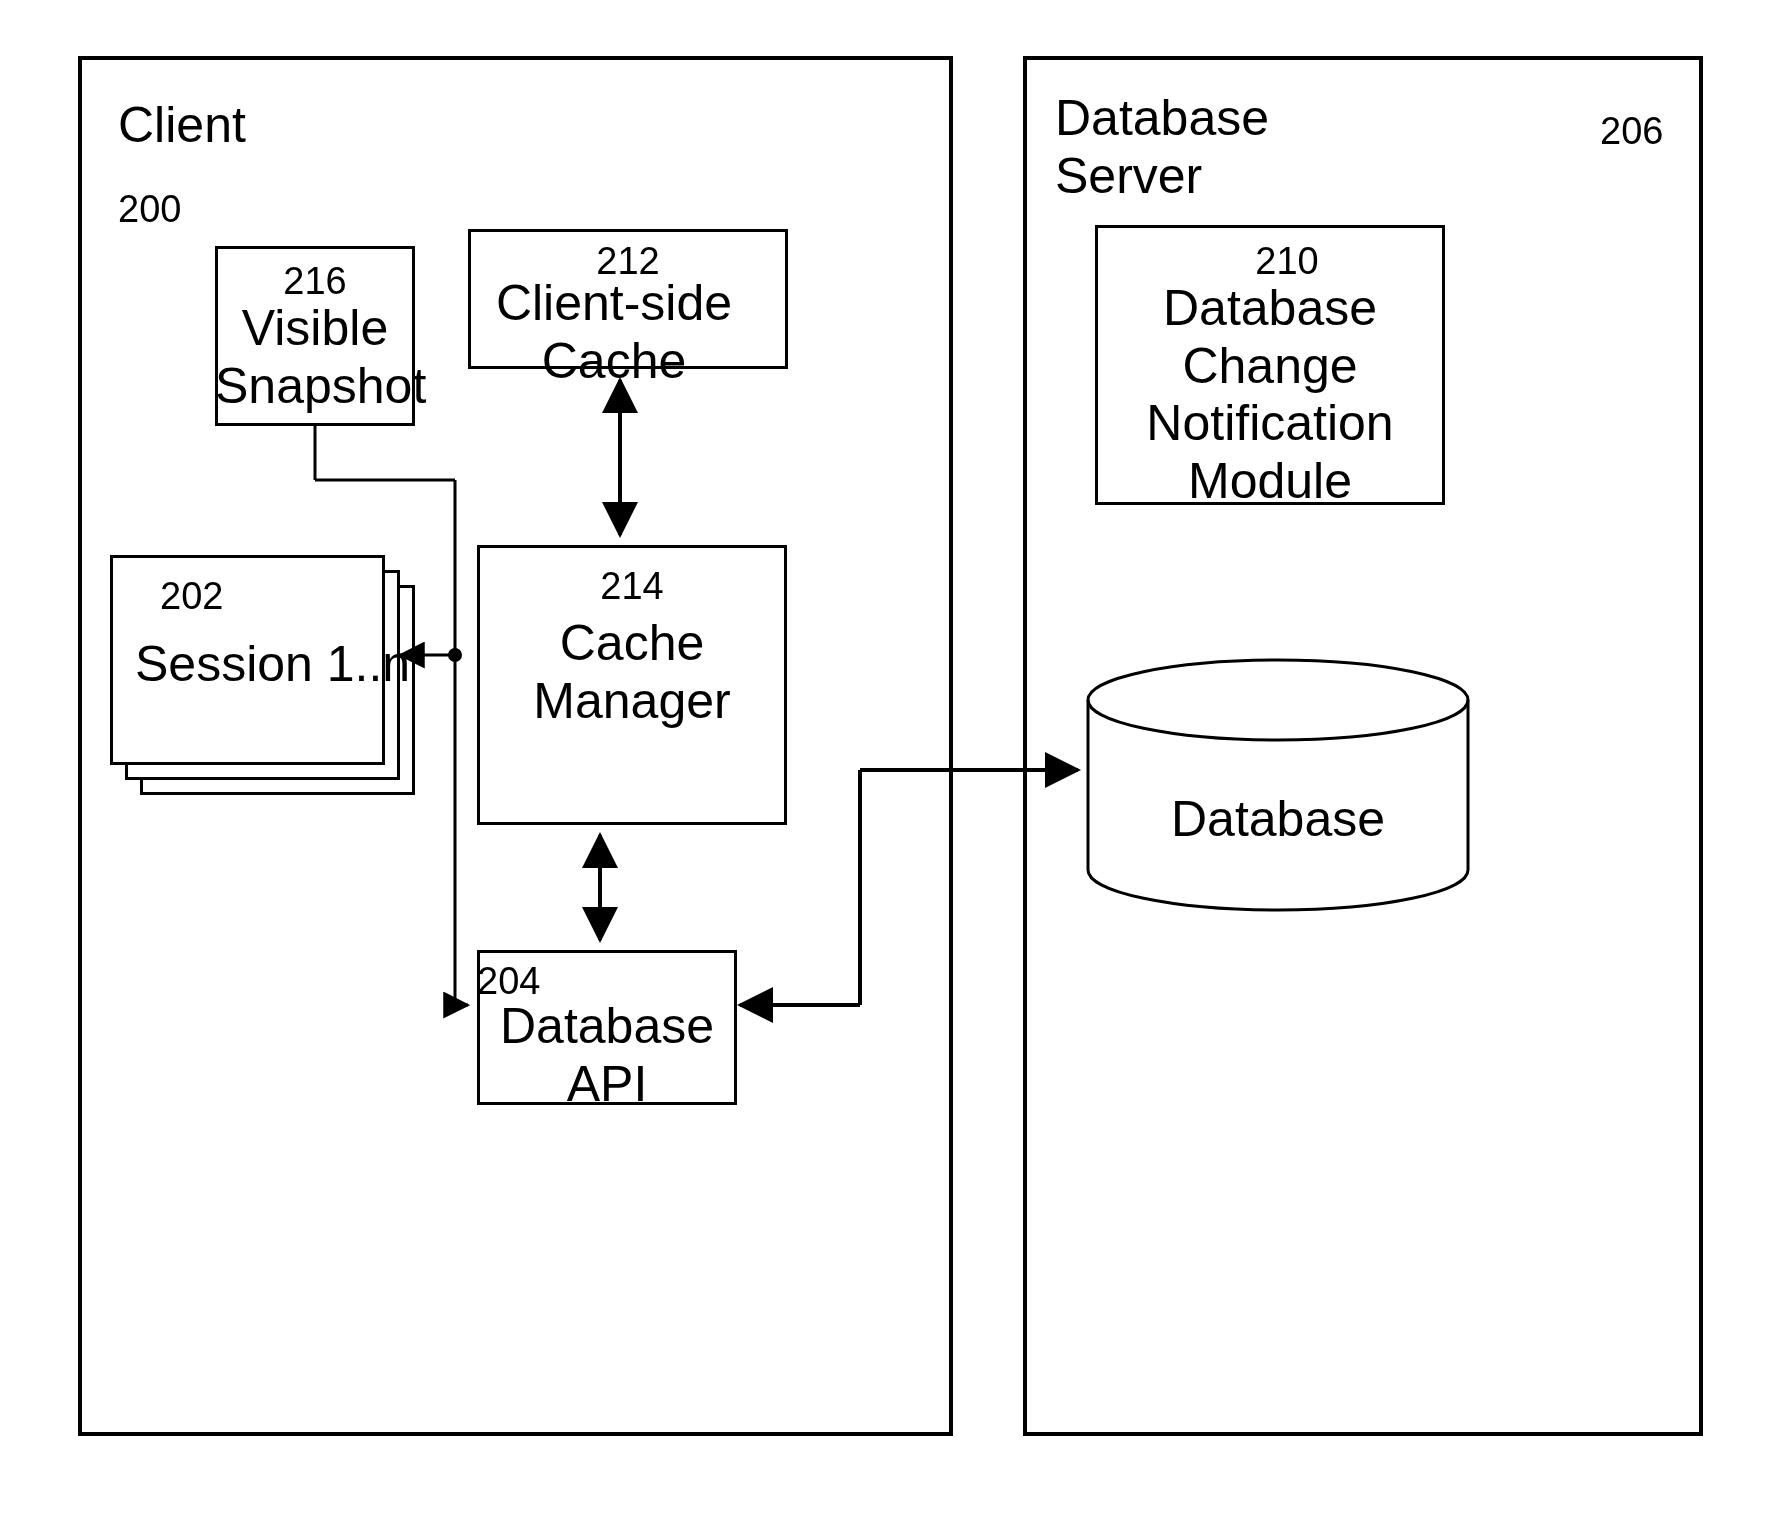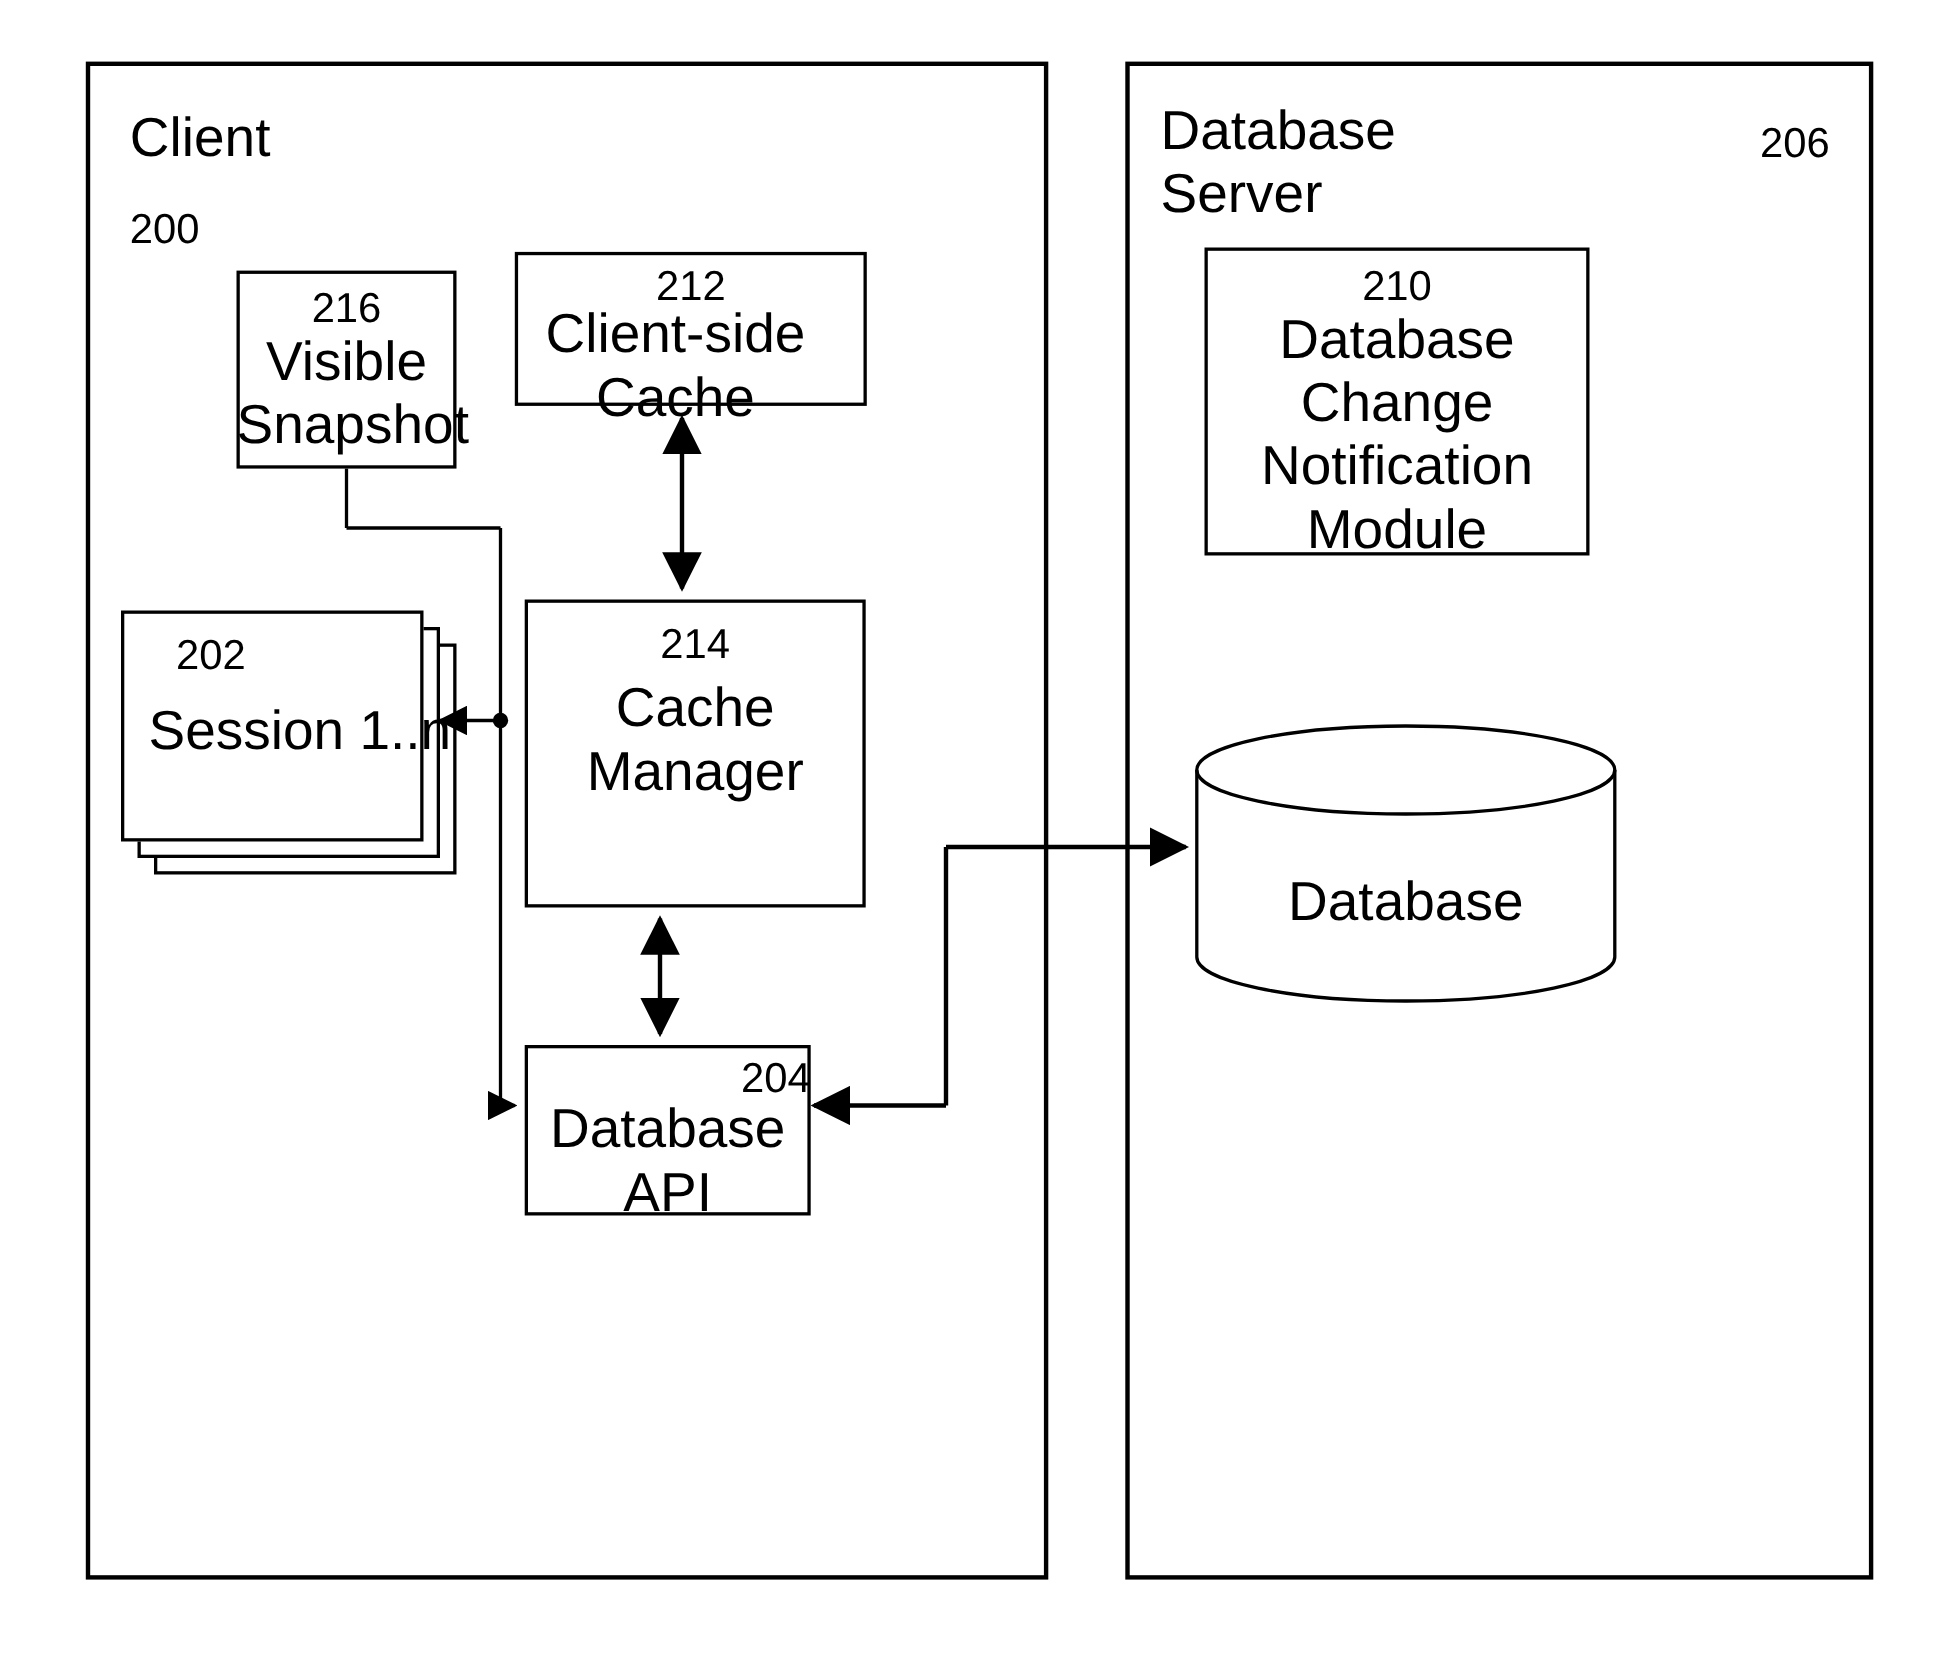--- a/index.html
+++ b/index.html
@@ -72,26 +72,26 @@
   <div class="small-box" style="left:110px; top:555px; width:275px; height:210px; background:#fff;"></div>
   <div class="id-label" style="left:160px; top:575px;">202</div>
   <div class="title-label" style="left:135px; top:635px;">Session 1..n</div>
 
   <div class="small-box" style="left:477px; top:545px; width:310px; height:280px;"></div>
   <div class="id-label center-text" style="left:477px; top:565px; width:310px; text-align:center;">214</div>
   <div class="title-label center-text" style="left:477px; top:615px; width:310px; white-space:pre; line-height:1.15;">Cache
 Manager</div>
 
   <div class="small-box" style="left:477px; top:950px; width:260px; height:155px;"></div>
-  <div class="id-label center-text" style="left:477px; top:960px; width:260px; text-align:right;">204</div>
+  <div class="id-label center-text" style="left:477px; top:960px; width:260px; text-align:left;">204</div>
   <div class="title-label center-text" style="left:477px; top:998px; width:260px; white-space:pre; line-height:1.15;">Database
 API</div>
 
   <div class="small-box" style="left:1095px; top:225px; width:350px; height:280px;"></div>
-  <div class="id-label center-text" style="left:1095px; top:240px; width:350px; text-align:center;">210</div>
+  <div class="id-label center-text" style="left:1095px; top:240px; width:350px; text-align:center;padding-left:17px;">210</div>
   <div class="title-label center-text" style="left:1095px; top:280px; width:350px; white-space:pre; line-height:1.15;">Database
 Change
 Notification
 Module</div>
 
   <svg class="overlay" width="1781" height="1523">
     <ellipse cx="1278" cy="700" rx="190" ry="40" fill="#fff" stroke="#000" stroke-width="3"></ellipse>
     <path d="M1088 700 L1088 870" fill="none" stroke="#000" stroke-width="3"></path>
     <path d="M1468 700 L1468 870" fill="none" stroke="#000" stroke-width="3"></path>
     <path d="M1088 870 A190 40 0 0 0 1468 870" fill="none" stroke="#000" stroke-width="3"></path>

